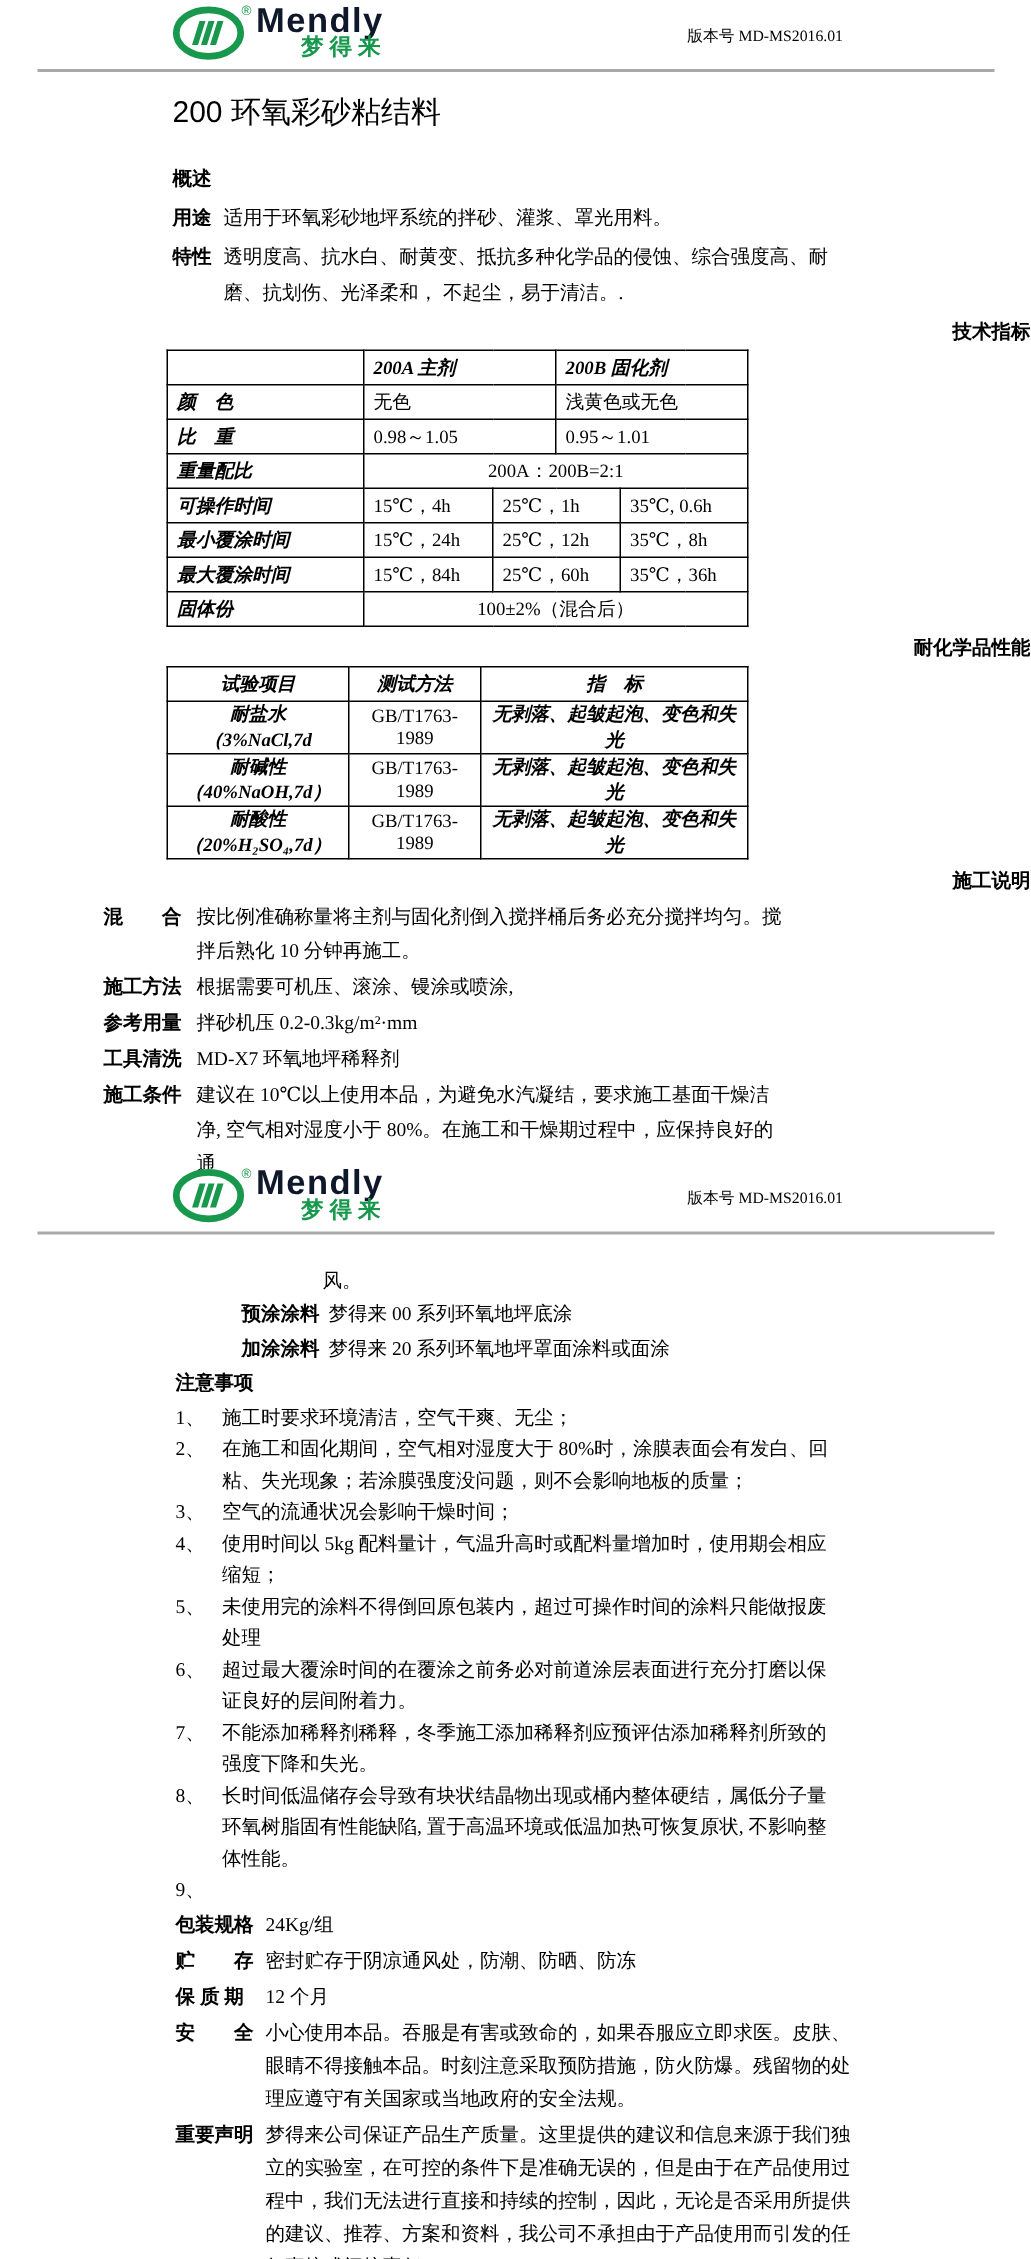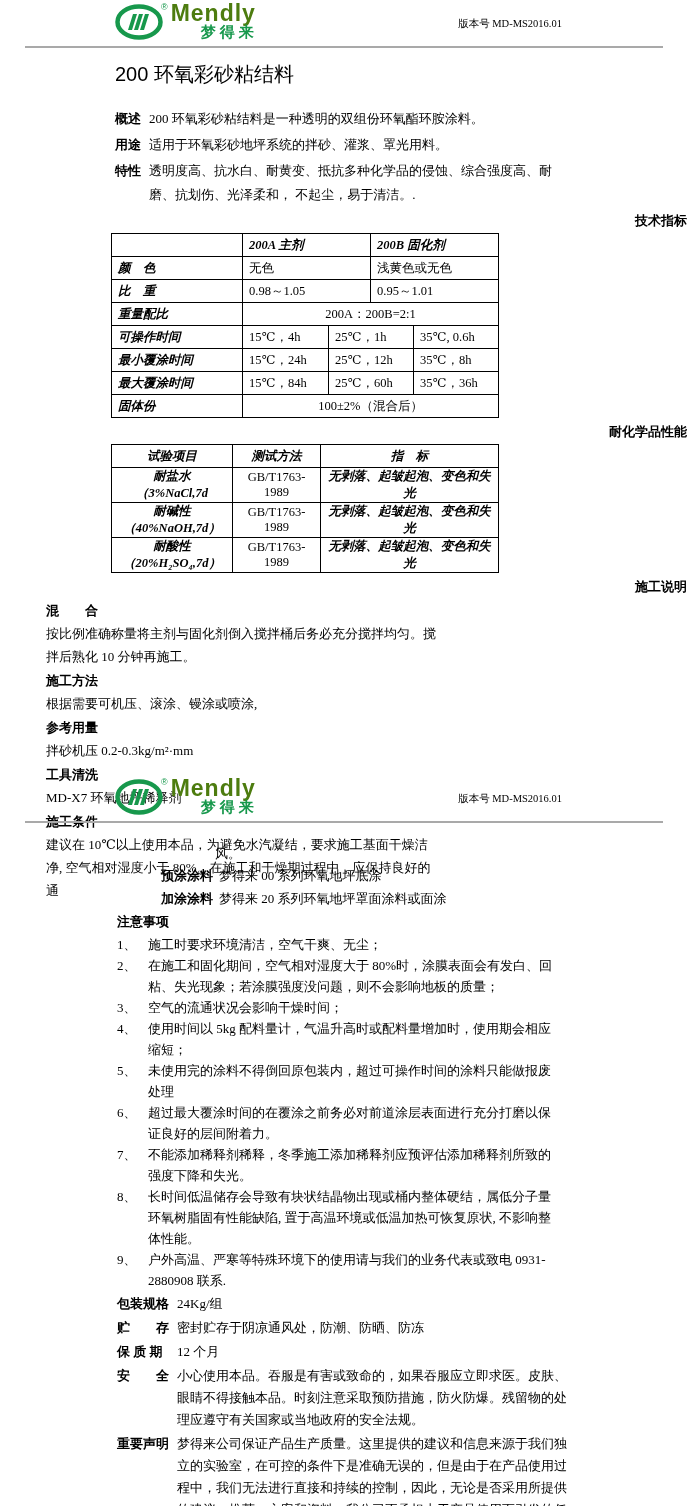--- a/index.html
+++ b/index.html
@@ -7,40 +7,40 @@
        font-family:"Liberation Serif","DejaVu Serif",serif;font-size:13px;overflow:hidden;}
   .page{position:relative;}
   .page1{height:775px;}
   
   .page-header{position:relative;height:42px;padding-top:3px;}
   .logo-block{display:flex;margin-left:115px;align-items:flex-start;}
   .logo-svg{flex:none;}
   .reg-mark{color:#17984c;font-size:9px;line-height:9px;margin:0 1px 0 -4px;
             font-family:"Liberation Sans","DejaVu Sans",sans-serif;}
   .brand-col{margin-left:2px;font-family:"Liberation Sans","DejaVu Sans",sans-serif;}
-  .brand-en{color:#4d7c0f;font-weight:bold;font-size:23px;line-height:21px;letter-spacing:1px;}
+  .brand-en{color:#0f172a;font-weight:bold;font-size:23px;line-height:21px;letter-spacing:1px;}
   .brand-cn{color:#17984c;font-weight:bold;font-size:15px;line-height:16px;
             margin-left:30px;letter-spacing:4px;}
   .version{position:absolute;right:125px;top:17px;font-size:10.5px;}
   .header-rule{border:none;border-top:2px solid #a9a9a9;margin:1px 24px 0 25px;}
   
   .title{margin:13px 0 19px 115px;font-size:20px;font-weight:normal;
          font-family:"Liberation Sans","DejaVu Sans",sans-serif;}
   
   .intro-row{display:flex;margin:0 0 2px 115px;line-height:24px;}
   .intro-row .lbl{flex:none;width:34px;font-weight:bold;}
   .intro-row .txt{width:414px;}
   .sec-heading{margin:3px 0 2px 115px;line-height:21px;font-weight:bold;text-align:right;}
   
   table{border-collapse:collapse;margin-left:111px;width:387px;table-layout:fixed;}
   td{border:1px solid #000;height:22px;padding:0 6px;font-size:12.5px;overflow:hidden;}
   td.b{font-weight:bold;font-style:italic;}
   td.c{text-align:center;}
   
-  .con-row{display:flex;margin:0 0 1px 46px;line-height:23px;flex-direction:column;}
+  .con-row{display:flex;margin:0 0 1px 69px;line-height:23px;}
   .con-row .lbl{flex:none;width:62px;font-weight:bold;}
   .con-row .txt{width:392px;}
   
   .continuation{margin:20px 0 0 215px;line-height:22px;}
   .coat-row{display:flex;margin:0 0 1px 117px;line-height:22px;}
   .coat-row .lbl{flex:none;width:58px;font-weight:bold;margin-left:44px;}
   .coat-row .txt{width:395px;}
   .notes-heading{margin:1px 0 1px 117px;line-height:22px;font-weight:bold;}
   .note-row{display:flex;margin-left:117px;line-height:21px;}
   .note-row .num{flex:none;width:31px;}
@@ -71,21 +71,20 @@
         </div>
       </div>
       <div class="version">版本号 MD-MS2016.01</div>
     </div>
     <hr class="header-rule">
 
     <h1 class="title">200 环氧彩砂粘结料</h1>
 
     <div class="intro-row">
       <span class="lbl">概述</span>
-      <span class="txt">200 环氧彩砂粘结料是一种透明的双组份环氧酯环胺涂料。</span>
     </div>
     <div class="intro-row">
       <span class="lbl">用途</span>
       <span class="txt">适用于环氧彩砂地坪系统的拌砂、灌浆、罩光用料。</span>
     </div>
     <div class="intro-row">
       <span class="lbl">特性</span>
       <span class="txt">透明度高、抗水白、耐黄变、抵抗多种化学品的侵蚀、综合强度高、耐磨、抗划伤、光泽柔和， 不起尘，易于清洁。.</span>
     </div>
 
@@ -262,21 +261,20 @@
     <div class="note-row">
       <span class="num">7、</span>
       <span class="txt">不能添加稀释剂稀释，冬季施工添加稀释剂应预评估添加稀释剂所致的强度下降和失光。</span>
     </div>
     <div class="note-row">
       <span class="num">8、</span>
       <span class="txt">长时间低温储存会导致有块状结晶物出现或桶内整体硬结，属低分子量环氧树脂固有性能缺陷, 置于高温环境或低温加热可恢复原状, 不影响整体性能。</span>
     </div>
     <div class="note-row">
       <span class="num">9、</span>
-      <span class="txt">户外高温、严寒等特殊环境下的使用请与我们的业务代表或致电 0931-2880908 联系.</span>
     </div>
 
     <div class="info-row">
       <span class="lbl">包装规格</span>
       <span class="txt">24Kg/组</span>
     </div>
     <div class="info-row">
       <span class="lbl">贮　　存</span>
       <span class="txt">密封贮存于阴凉通风处，防潮、防晒、防冻</span>
     </div>

